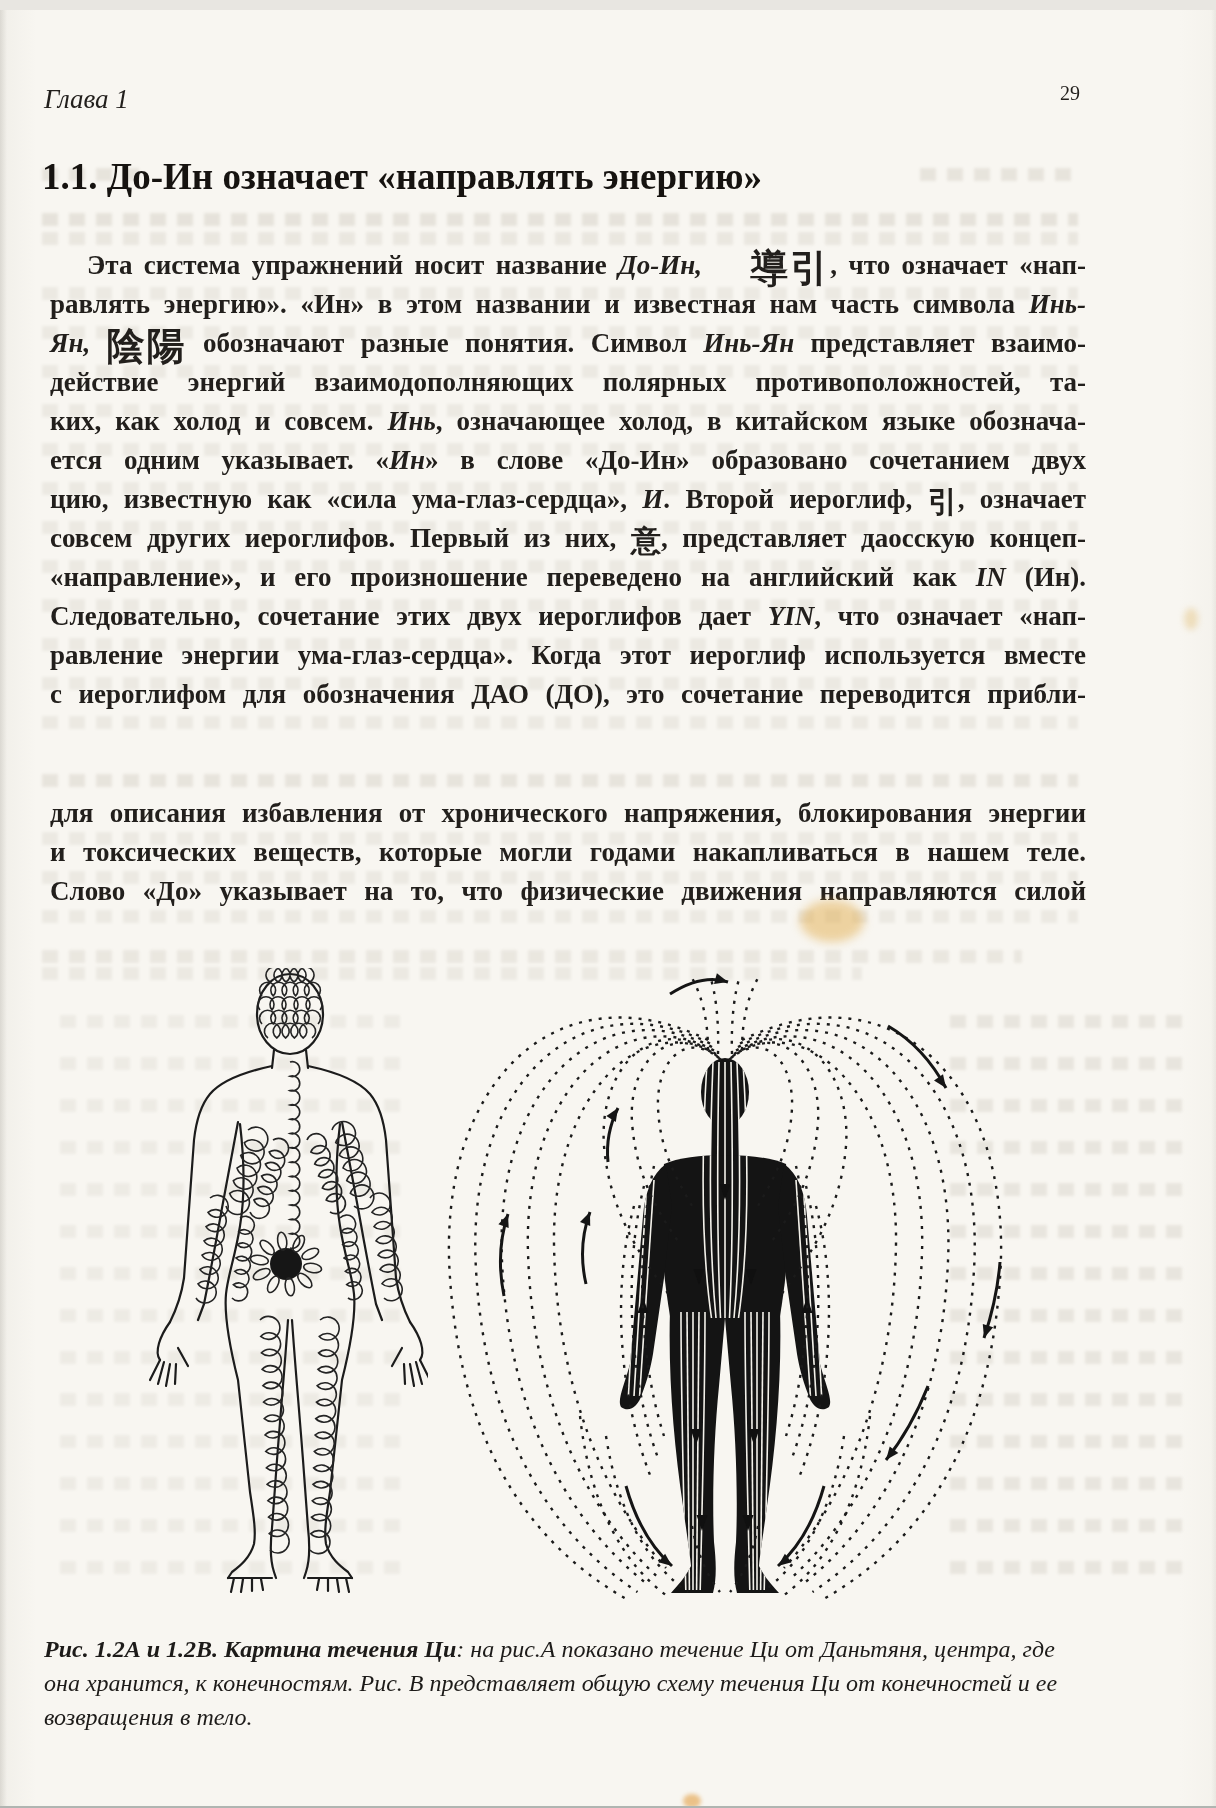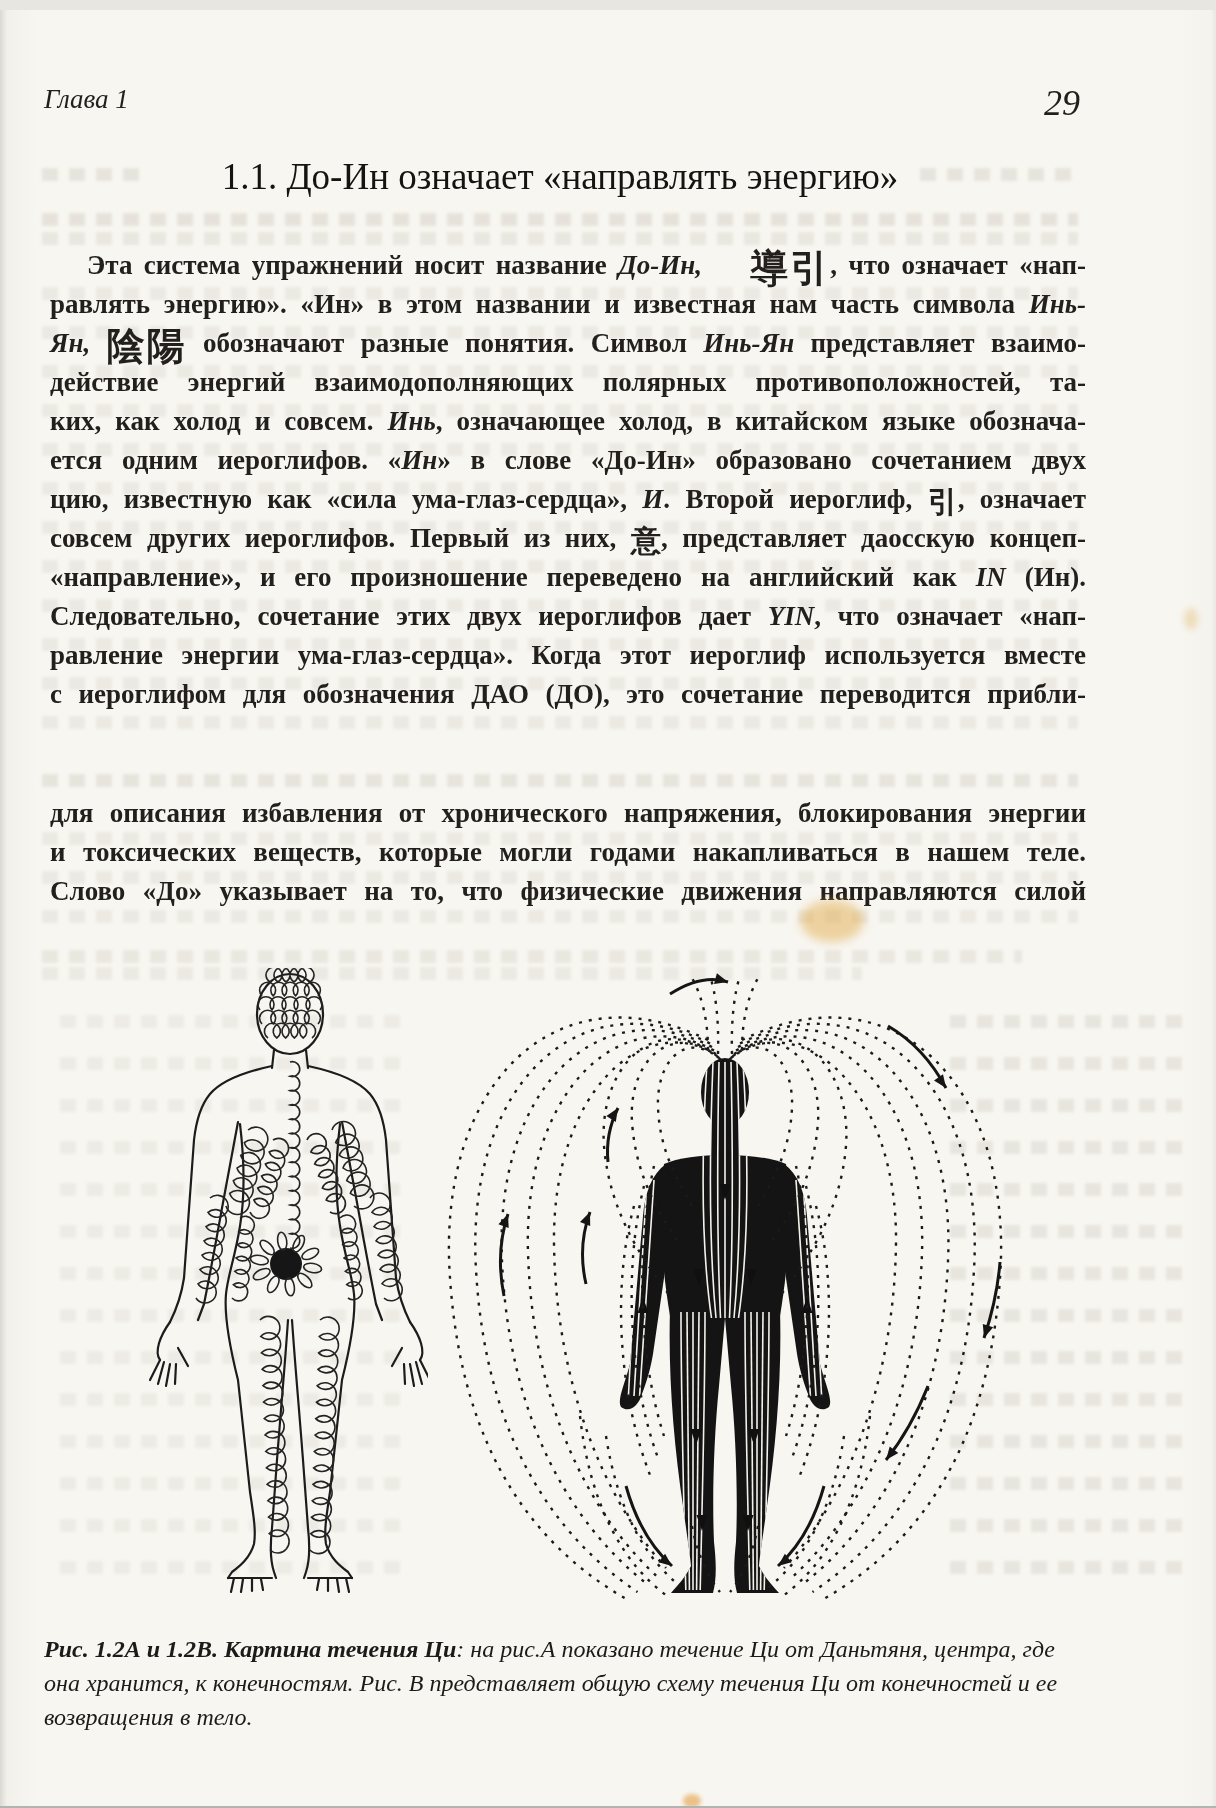--- a/index.html
+++ b/index.html
@@ -1,23 +1,23 @@
 <!DOCTYPE html>
 <html><head>
 <meta charset="utf-8">
 <style>
   html,body{margin:0;padding:0;background:#e8e6e1;}
   .page{position:relative;width:1216px;height:1808px;overflow:hidden;
         background:linear-gradient(90deg,#f1efe9 0,#f8f6f1 3%,#f8f6f1 97%,#f4f2ec 100%);
         font-family:"Liberation Serif",serif;color:#221f1c;margin-top:10px;}
   .hdr-chapter{position:absolute;left:44px;top:74px;font-style:italic;font-size:27px;}
   .hdr-page{position:absolute;left:1000px;top:72px;width:80px;text-align:right;
-            font-style:italic;font-size:36px;}
-  .title{position:absolute;left:42px;top:146px;width:1036px;text-align:center;
-         font-weight:normal;font-size:37px;line-height:42px;color:#161310;}
+            font-size:20px;}
+  .title{position:absolute;left:42px;top:146px;width:1036px;
+         font-weight:bold;font-size:37px;line-height:42px;color:#161310;}
   .para{position:absolute;left:50px;width:1036px;font-size:27px;font-weight:bold;}
   .para1{top:236px;}
   .para2{top:784px;}
   .line{height:39px;line-height:39px;text-align:justify;text-align-last:justify;
         white-space:normal;overflow:visible;}
   .line.nj{text-align-last:left;}
   .line.ind{text-indent:37px;}
   .sg-i{font-style:italic;}
   .sg-c{font-size:30px;line-height:0;display:inline-block;vertical-align:-4px;
         font-family:"DejaVu Sans",sans-serif;}
@@ -103,21 +103,21 @@
   <div class="hdr-page">29</div>
 
   <div class="title">1.1. До-Ин означает «направлять энергию»</div>
 
   <div class="para para1">
       <div class="line ind"><span class="sg-r">Эта система упражнений носит название </span><span class="sg-i">До-Ин, </span><span class="sg-cb">導引</span><span class="sg-r">, что означает «нап-</span></div>
       <div class="line"><span class="sg-r">равлять энергию». «Ин» в этом названии и известная нам часть символа </span><span class="sg-i">Инь-</span></div>
       <div class="line"><span class="sg-i">Ян, </span><span class="sg-cb">陰陽</span><span class="sg-r"> обозначают разные понятия. Символ </span><span class="sg-i">Инь-Ян</span><span class="sg-r"> представляет взаимо-</span></div>
       <div class="line"><span class="sg-r">действие энергий взаимодополняющих полярных противоположностей, та-</span></div>
       <div class="line"><span class="sg-r">ких, как холод и совсем. </span><span class="sg-i">Инь</span><span class="sg-r">, означающее холод, в китайском языке обознача-</span></div>
-      <div class="line"><span class="sg-r">ется одним иероглифов. «</span><span class="sg-i">Ин</span><span class="sg-r">» в слове «До-Ин» образовано сочетанием двух</span></div>
+      <div class="line"><span class="sg-r">ется одним указывает. «</span><span class="sg-i">Ин</span><span class="sg-r">» в слове «До-Ин» образовано сочетанием двух</span></div>
       <div class="line"><span class="sg-r">цию, известную как «сила ума-глаз-сердца», </span><span class="sg-i">И</span><span class="sg-r">. Второй иероглиф, </span><span class="sg-c">引</span><span class="sg-r">, означает</span></div>
       <div class="line"><span class="sg-r">совсем других иероглифов. Первый из них, </span><span class="sg-c">意</span><span class="sg-r">, представляет даосскую концеп-</span></div>
       <div class="line"><span class="sg-r">«направление», и его произношение переведено на английский как </span><span class="sg-i">IN</span><span class="sg-r"> (Ин).</span></div>
       <div class="line"><span class="sg-r">Следовательно, сочетание этих двух иероглифов дает </span><span class="sg-i">YIN</span><span class="sg-r">, что означает «нап-</span></div>
       <div class="line"><span class="sg-r">равление энергии ума-глаз-сердца». Когда этот иероглиф используется вместе</span></div>
       <div class="line"><span class="sg-r">с иероглифом для обозначения ДАО (ДО), это сочетание переводится прибли-</span></div>
     </div>
 
   <div class="para para2">
       <div class="line"><span class="sg-r">для описания избавления от хронического напряжения, блокирования энергии</span></div>

